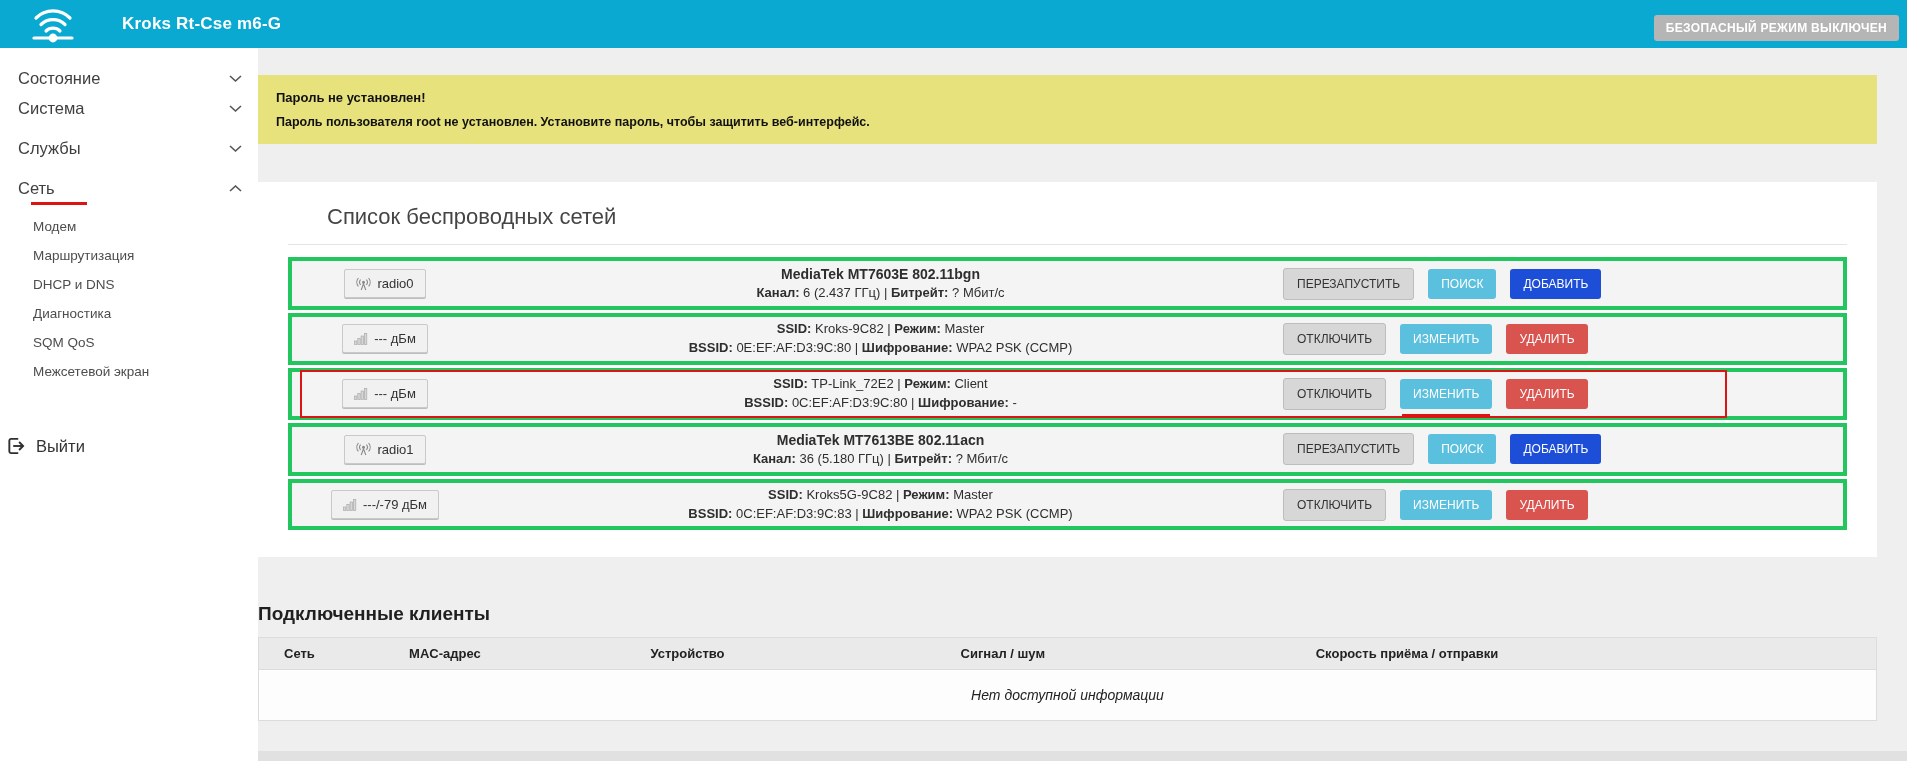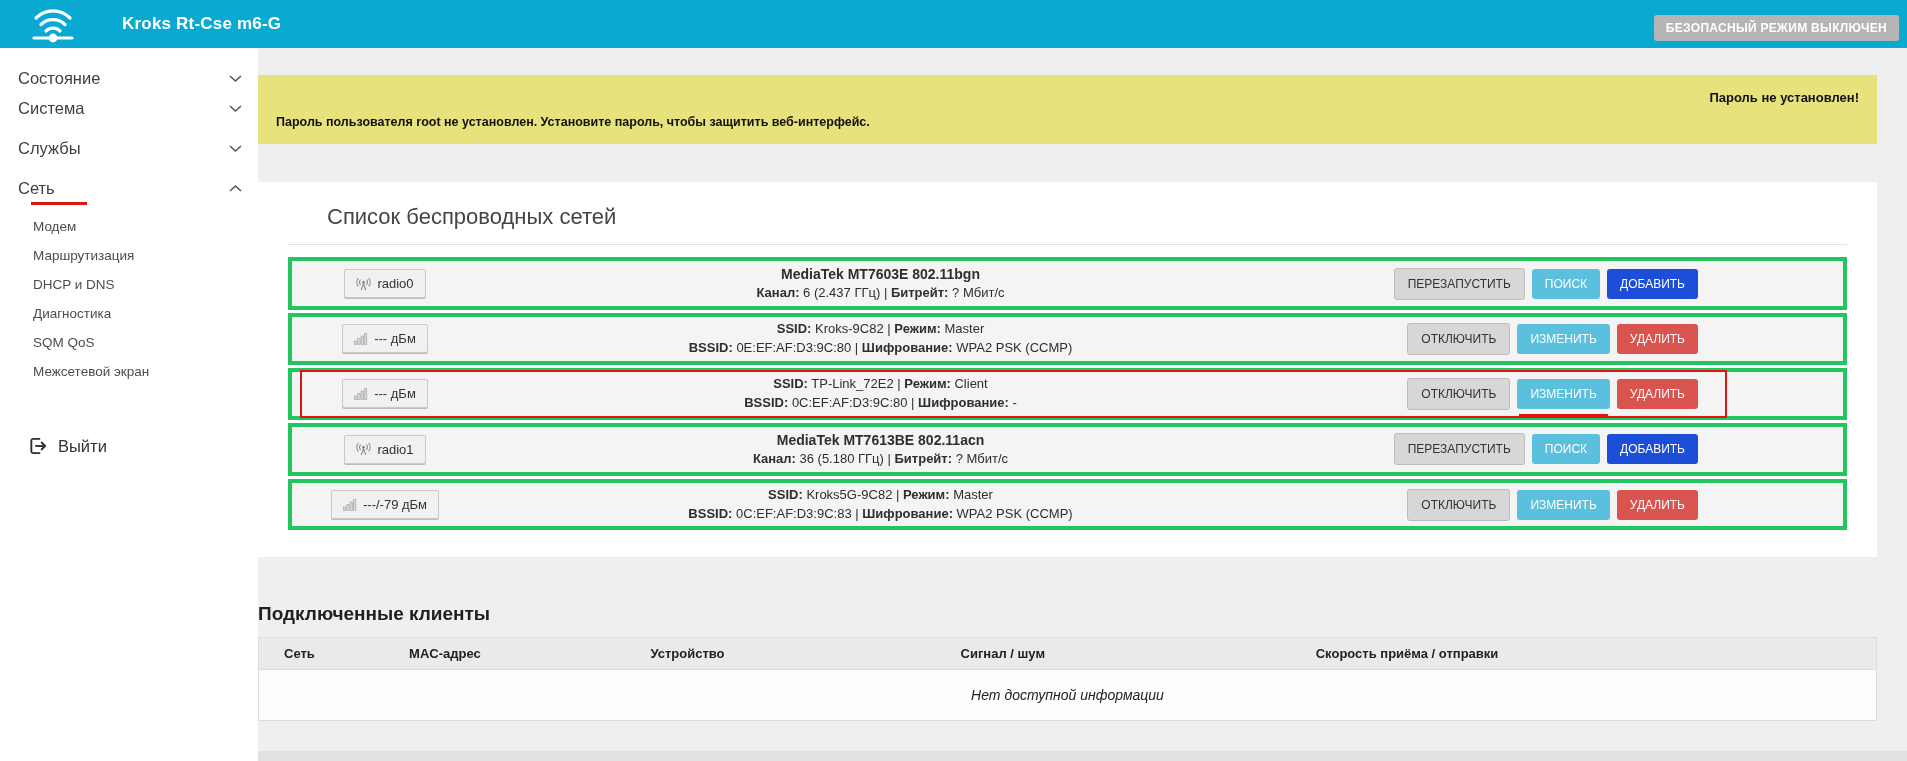--- a/index.html
+++ b/index.html
@@ -16,49 +16,49 @@
   
   .sidebar { position:absolute; top:48px; left:0; bottom:0; width:258px; background:#fff; z-index:5; }
   .nav-item { height:40px; display:flex; align-items:center; padding:0 16px 0 18px; font-size:16.5px; color:#404040; cursor:pointer; }
   .nav-top { padding-top:20px; }
   .nav-item .nav-label { position:relative; display:inline-block; }
   .nav-item .spacer { flex:1; }
   .chev { width:13px; height:9px; stroke:#555; stroke-width:1.6; fill:none; }
   .submenu { margin-top:4px; }
   .sub-item { height:29px; display:flex; align-items:center; padding:0 12px 0 33px; font-size:13.5px; color:#4d4d4d; cursor:pointer; position:relative; }
   .sub-item.active { background:#0aa9d2; color:#fff; }
-  .logout { margin-top:42px; height:36px; display:flex; align-items:center; padding-left:28px; font-size:16.5px; color:#333; cursor:pointer; gap:10px; }
+  .logout { margin-top:42px; height:36px; display:flex; align-items:center; padding-left:6px; font-size:16.5px; color:#333; cursor:pointer; gap:10px; }
   .logout svg { width:20px; height:20px; }
 
   
   .ann { background:#dd1414; position:absolute; pointer-events:none; z-index:20; }
   .ann-net { left:13px; bottom:-7px; width:56px; height:3px; }
   .ann-wifi { left:30px; bottom:-5px; width:132px; height:3px; }
   .ann-box { position:absolute; top:-2px; bottom:-2px; left:8px; right:116px; border:2px solid #dd1414; pointer-events:none; z-index:20; background:transparent; }
   .ann-btn { position:absolute; left:2px; right:2px; bottom:-8px; height:3px; background:#dd1414; pointer-events:none; }
 
   
   .content { position:absolute; top:48px; left:240px; right:0; bottom:0; padding:0 30px 0 18px; }
   .alert { margin-top:27px; background:#e7e27b; padding:15px 18px; }
-  .alert .a-title { font-size:13px; font-weight:bold; color:#111;text-align:right; }
+  .alert .a-title { font-size:13px; font-weight:bold; color:#111; }
   .alert .a-msg { margin-top:10px; font-size:12.5px; font-weight:bold; color:#111; }
 
   .card { margin-top:38px; background:#fff; padding:22px 30px 24px 30px; }
   .card-title { font-size:22px; color:#454545; font-weight:400;margin-left:39px; }
   .rule { border:none; border-top:1px solid #e4e4e4; margin:14px 0 12px 0; }
 
   .wrow { position:relative; display:flex; align-items:center; min-height:47px; background:#f4f4f4;
           border:4px solid #22c55e; margin-bottom:3px; padding:3px 0; }
   .cell-badge { width:186px; display:flex; justify-content:center; }
   .badge { display:inline-flex; align-items:center; gap:6px; background:#f1f1f1; border:1px solid #c9c9c9;
            box-shadow:0 1px 0 #bdbdbd; border-radius:2px; padding:6px 11px; font-size:13px; color:#333; white-space:nowrap; }
   .cell-info { flex:1; text-align:center; font-size:13px; color:#2e2e2e; line-height:1.45; }
   .cell-info b { font-weight:bold; }
   .dev { font-size:14px; font-weight:bold; }
-  .cell-btns { width:560px; display:flex; justify-content:flex-end; align-items:center; gap:7px; padding-right:145px; }
+  .cell-btns { width:560px; display:flex; justify-content:flex-start; align-items:center; gap:14px; padding-right:145px; }
   .btn { border:none; border-radius:3px; font-family:inherit; font-size:12px; padding:8px 13px; cursor:pointer; color:#fff; white-space:nowrap; }
   .btn.gray { background:#d7d7d7; border:1px solid #bdbdbd; color:#333; }
   .btn.cyan { background:#5bc0de; }
   .btn.blue { background:#1d4ed8; }
   .btn.red  { background:#d9534f; }
   .btn-wrap { position:relative; display:inline-block; }
 
   .clients-title { margin-top:46px; font-size:19px; font-weight:bold; color:#1f1f1f; }
   .ctable { margin-top:12px; border:1px solid #dcdcdc; }
   .chead { display:flex; background:#eaeaea; border-bottom:1px solid #dcdcdc; height:32px; align-items:center; font-size:13px; font-weight:bold; color:#222; }

